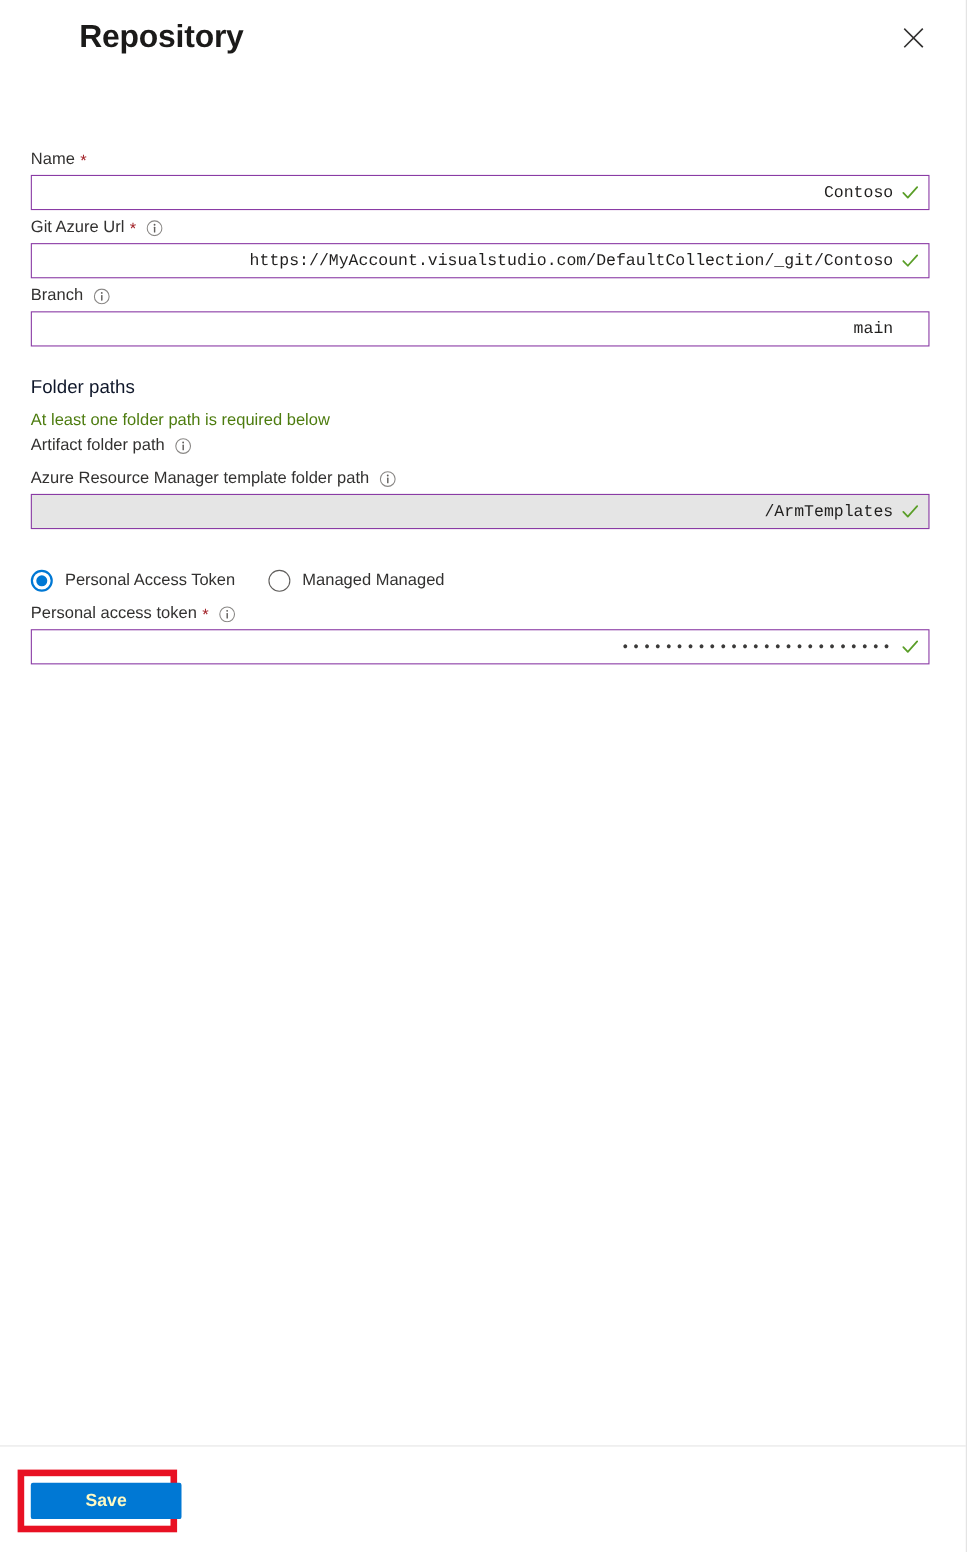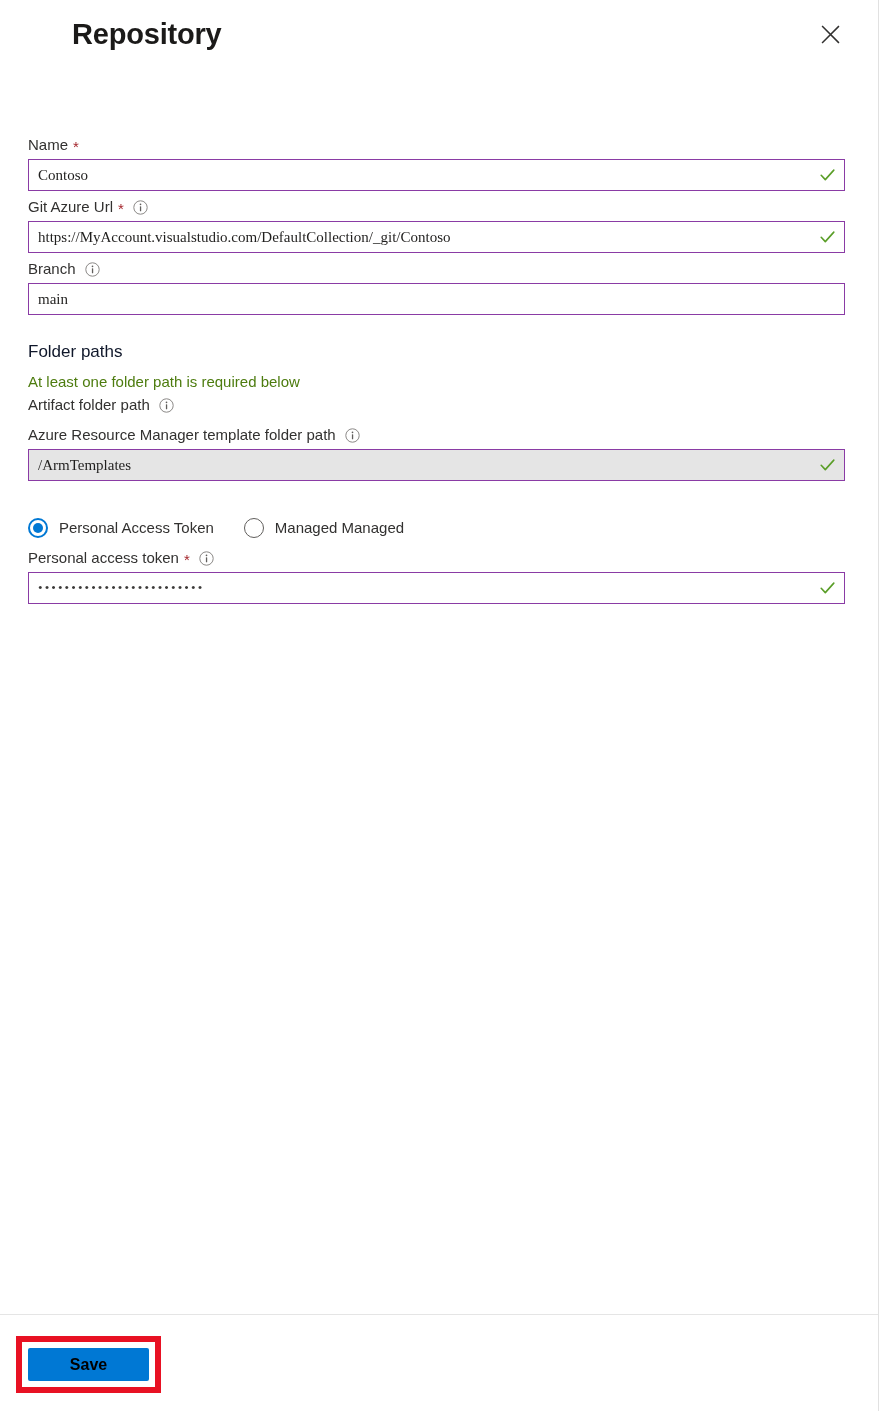--- a/index.html
+++ b/index.html
@@ -109,27 +109,28 @@
     width: 817px;
   }
   .input-wrap.focused {
     background: #e5e5e5;
   }
   .input-wrap input {
     flex: 1 1 auto;
     border: none;
     outline: none;
     background: transparent;
-    font-family: Liberation Serif, serif;
+    font-family: Liberation Mono, monospace;
     font-size: 15px;
     color: #201f1e;
     padding: 0 32px 0 9px;
     height: 100%;
     width: 100%;
     box-sizing: border-box;
+    text-align: right;
   }
   .input-wrap input.dots {
     font-size: 13px;
     letter-spacing: 2.1px;
     color: #3b3a39;
   }
   .check-icon {
     position: absolute;
     right: 8px;
     top: 50%;
@@ -212,26 +213,26 @@
     top: 21px;
     width: 145px;
     height: 57px;
     border: 6px solid #e81123;
     box-sizing: border-box;
   }
   .save-button {
     position: absolute;
     left: 28px;
     top: 33px;
-    width: 121px;
+    width: 137px;
     height: 33px;
     background: #0078d4;
     border: none;
     border-radius: 2px;
-    color: #000000;
+    color: #fef9c3;
     font-family: "Liberation Sans", sans-serif;
     font-size: 16px;
     font-weight: 700;
     cursor: pointer;
     padding: 0;
     line-height: 33px;
   }
 </style>
 </head>
 <body>

